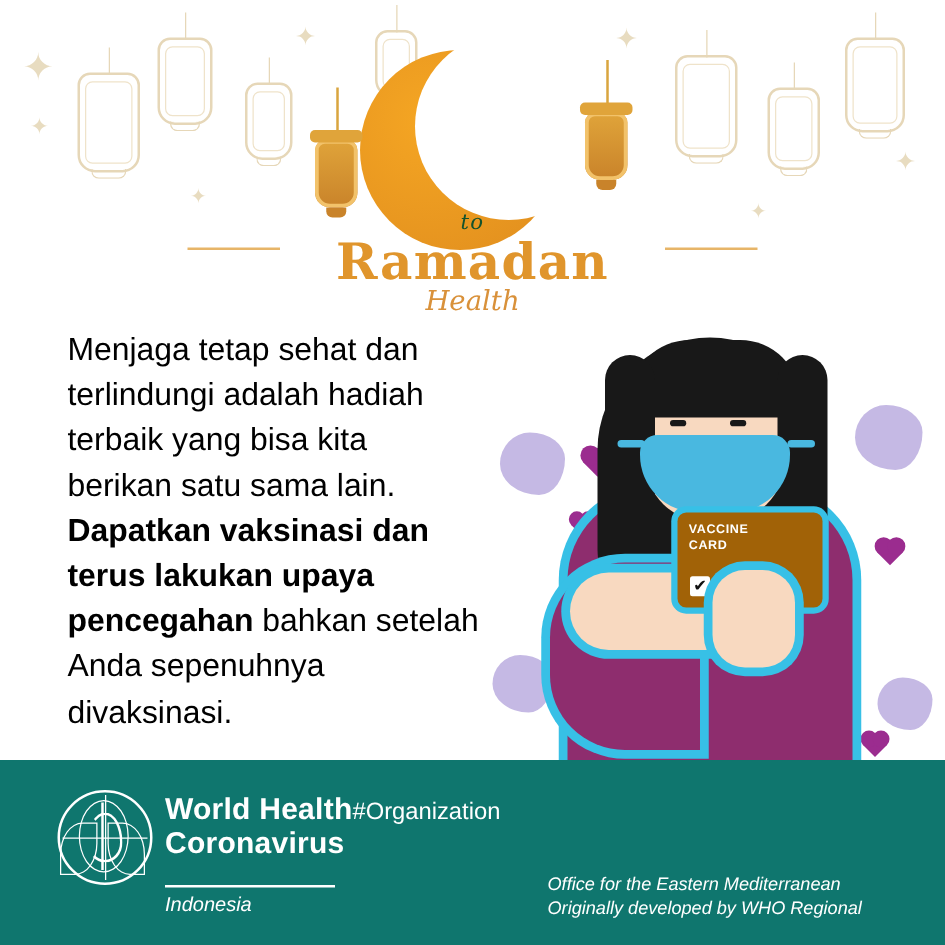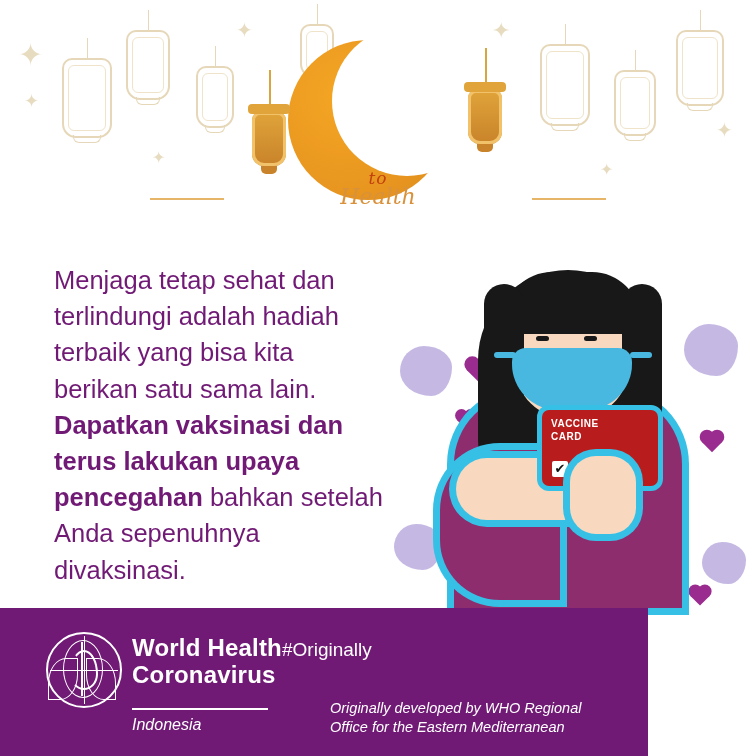--- a/index.html
+++ b/index.html
@@ -79,41 +79,41 @@
     background:#ffffff;
   }
 
   
   .wordmark{
     position:absolute;left:0;right:0;top:168px;text-align:center;
     color:#e0952c;
   }
   .wm-to{
     font-family:"DejaVu Serif", serif;
-    font-style:italic;font-size:17px;color:#c2410c;letter-spacing:1px;
+    font-style:italic;font-size:17px;color:#14532d;letter-spacing:1px;
   }
   .wm-main{
     font-family:"DejaVu Serif", serif;
     font-size:40px;font-weight:bold;color:#e0952c;letter-spacing:1px;
     margin-top:-2px;
   }
   .wm-sub{
     font-family:"DejaVu Serif", serif;
     font-style:italic;font-size:22px;color:#d9913a;margin-top:-4px;
   }
   .wm-line{
     position:absolute;top:30px;width:74px;height:2px;background:#e7b568;
   }
   .wm-line.l{left:150px;}
   .wm-line.r{right:150px;}
 
   
   .message{
     position:absolute;left:54px;top:262px;width:330px;
-    font-size:25.5px;line-height:1.42;color:#701a75;
+    font-size:25.5px;line-height:1.42;color:#000000;
   }
   .message .b{font-weight:bold;}
 
   
   .illus{
     position:absolute;left:392px;top:236px;width:364px;height:372px;
   }
   .splat{position:absolute;background:#c5b9e4;border-radius:46% 54% 40% 60%/50% 42% 58% 50%;}
   .splat:before,.splat:after{
     content:"";position:absolute;background:#c5b9e4;border-radius:50%;
@@ -175,38 +175,38 @@
     background:#f8d9c0;border-radius:34px;
     box-shadow:0 0 0 7px #37c0e6;
   }
   .hand{
     position:absolute;left:138px;top:212px;width:66px;height:78px;
     background:#f8d9c0;border-radius:26px;
     box-shadow:0 0 0 7px #37c0e6;
   }
   .card{
     position:absolute;left:110px;top:166px;width:116px;height:76px;
-    background:#b91c1c;border-radius:7px;
+    background:#a16207;border-radius:7px;
     box-shadow:0 0 0 5px #37c0e6;
   }
   .card-title{
     position:absolute;left:9px;top:8px;color:#fff;font-size:10px;font-weight:bold;
     letter-spacing:.5px;line-height:1.25;
   }
   .card-check{
     position:absolute;left:10px;bottom:9px;width:16px;height:16px;background:#fff;
     border-radius:2px;color:#111;font-size:13px;line-height:16px;text-align:center;
   }
   .card-box{
     position:absolute;left:32px;bottom:9px;width:16px;height:16px;background:#fff;border-radius:2px;
   }
 
   
   .footer{
-    position:absolute;left:0;bottom:0;width:648px;height:148px;background:#701a75;
+    position:absolute;left:0;bottom:0;width:756px;height:148px;background:#0f766e;
   }
   .who-logo{
     position:absolute;left:46px;top:24px;width:72px;height:72px;
   }
   .who-circle{
     position:absolute;left:0;top:0;width:72px;height:72px;border-radius:50%;
     border:2.5px solid #ffffff;
   }
   .who-circle:before{
     content:"";position:absolute;left:50%;top:2px;bottom:2px;width:0;border-left:1.6px solid #fff;
@@ -291,20 +291,21 @@
     <div class="goldlantern" style="left:252px;top:112px;">
       <div class="goldcap"></div>
     </div>
     <div class="goldlantern" style="left:468px;top:90px;">
       <div class="goldcap"></div>
     </div>
   </div>
 
   <div class="wordmark">
     <div class="wm-to">to</div>
+    <div class="wm-main">Ramadan</div>
     <div class="wm-sub">Health</div>
     <div class="wm-line l"></div>
     <div class="wm-line r"></div>
   </div>
 
   <div class="message">
     <span>Menjaga tetap sehat dan</span>
     <span>terlindungi adalah hadiah</span>
     <span>terbaik yang bisa kita</span>
     <span>berikan satu sama lain.</span>
@@ -364,21 +365,21 @@
     </div>
     <div class="who-name">
       <div>World Health</div>
       <div>Coronavirus</div>
     </div>
     <div class="who-country-wrap">
       <div class="who-rule"></div>
       <div class="who-country">Indonesia</div>
     </div>
     <div class="hashtags">
-      <div>#Originally</div>
+      <div>#Organization</div>
     </div>
     <div class="credit">
+      <div>Office for the Eastern Mediterranean</div>
       <div>Originally developed by WHO Regional</div>
-      <div>Office for the Eastern Mediterranean</div>
     </div>
   </div>
 
 </div>
 
 </body></html>

